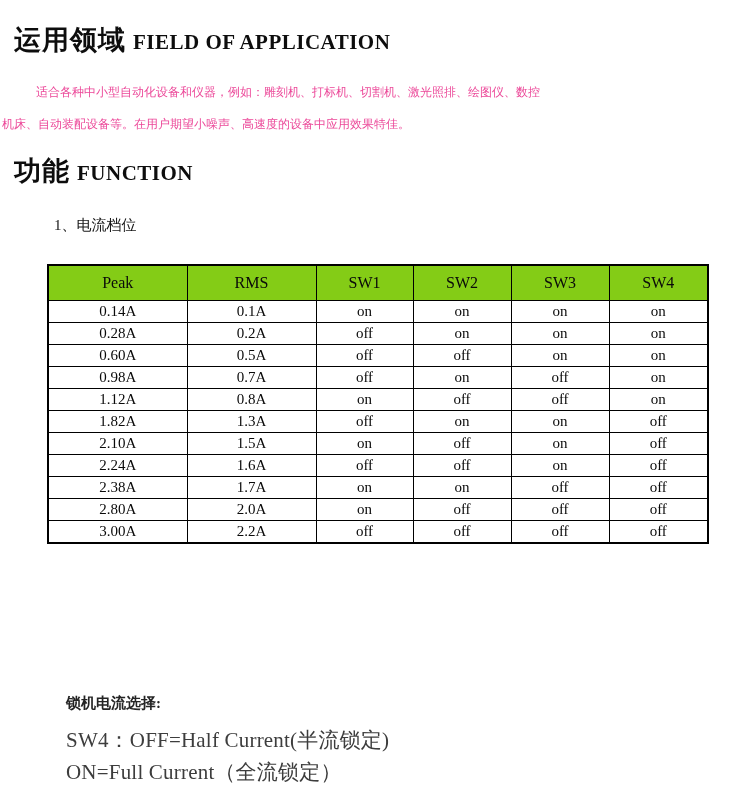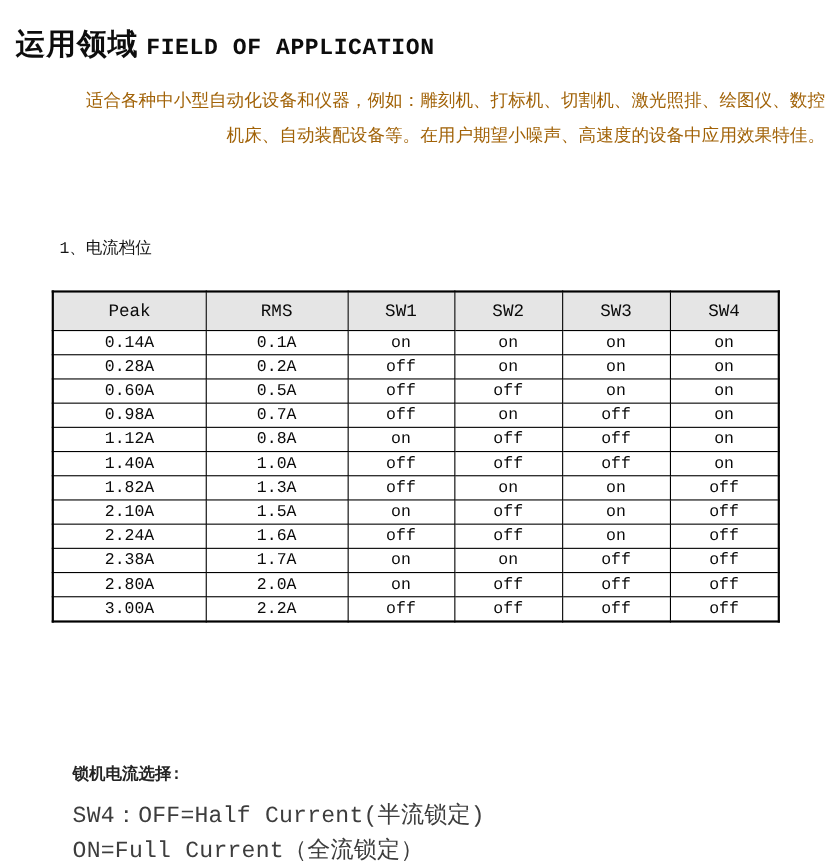--- a/index.html
+++ b/index.html
@@ -3,43 +3,42 @@
 <meta charset="utf-8">
 <style>
   * { box-sizing: border-box; }
   html, body { margin: 0; padding: 0; background: #ffffff; }
   .page {
     position: relative;
     width: 750px;
     height: 785px;
     background: #ffffff;
     color: #111;
-    font-family: Liberation Mono, monospace;
+    font-family: Liberation Serif, serif;
     overflow: hidden;
   }
   .section-title {
     position: absolute;
     left: 14px;
     white-space: nowrap;
     font-weight: bold;
     color: #0d0d0d;
   }
   .section-title .zh { font-size: 27px; letter-spacing: 1px; vertical-align: baseline; }
   .section-title .en { font-size: 21px; margin-left: 7px; letter-spacing: 0.5px; }
   #field-title { top: 22px; }
   #function-title { top: 153px; }
   .para {
     position: absolute;
     left: 2px;
     top: 76px;
     width: 748px;
-    font-size: 16px;
+    font-size: 12px;
     line-height: 32px;
-    color: #a16207;
-    text-align: right;
+    color: #ec4899;
   }
   .para .line { white-space: nowrap; }
   .para .line.indent { padding-left: 34px; }
   .item-label {
     position: absolute;
     left: 10px;
     top: 216px;
     font-size: 15px;
     color: #151515;
     margin-left: 44px;
@@ -52,21 +51,21 @@
     table-layout: fixed;
     border: 2px solid #000;
   }
   table.current-table th, table.current-table td {
     border: 1px solid #000;
     text-align: center;
     padding: 0;
     overflow: hidden;
   }
   table.current-table th {
-    background: #e5e5e5;
+    background: #84cc16;
     font-weight: normal;
     font-size: 16px;
     height: 35px;
     color: #0a0a0a;
   }
   table.current-table td {
     font-size: 15px;
     height: 22px;
     line-height: 21px;
     color: #0a0a0a;
@@ -91,20 +90,23 @@
 
   <div class="section-title" id="field-title">
     <span class="zh">运用领域</span><span class="en">FIELD OF APPLICATION</span>
   </div>
 
   <div class="para">
     <div class="line indent">适合各种中小型自动化设备和仪器，例如：雕刻机、打标机、切割机、激光照排、绘图仪、数控</div>
     <div class="line">机床、自动装配设备等。在用户期望小噪声、高速度的设备中应用效果特佳。</div>
   </div>
 
+  <div class="section-title" id="function-title">
+    <span class="zh">功能</span><span class="en">FUNCTION</span>
+  </div>
 
   <div class="item-label">1、电流档位</div>
 
   <table class="current-table">
     <colgroup>
         <col style="width: 139px;">
         <col style="width: 129px;">
         <col style="width: 97px;">
         <col style="width: 98px;">
         <col style="width: 98px;">
@@ -155,28 +157,20 @@
         </tr>
         <tr>
           <td>1.12A</td>
           <td>0.8A</td>
           <td>on</td>
           <td>off</td>
           <td>off</td>
           <td>on</td>
         </tr>
         <tr>
-          <td>1.40A</td>
-          <td>1.0A</td>
-          <td>off</td>
-          <td>off</td>
-          <td>off</td>
-          <td>on</td>
-        </tr>
-        <tr>
           <td>1.82A</td>
           <td>1.3A</td>
           <td>off</td>
           <td>on</td>
           <td>on</td>
           <td>off</td>
         </tr>
         <tr>
           <td>2.10A</td>
           <td>1.5A</td>

